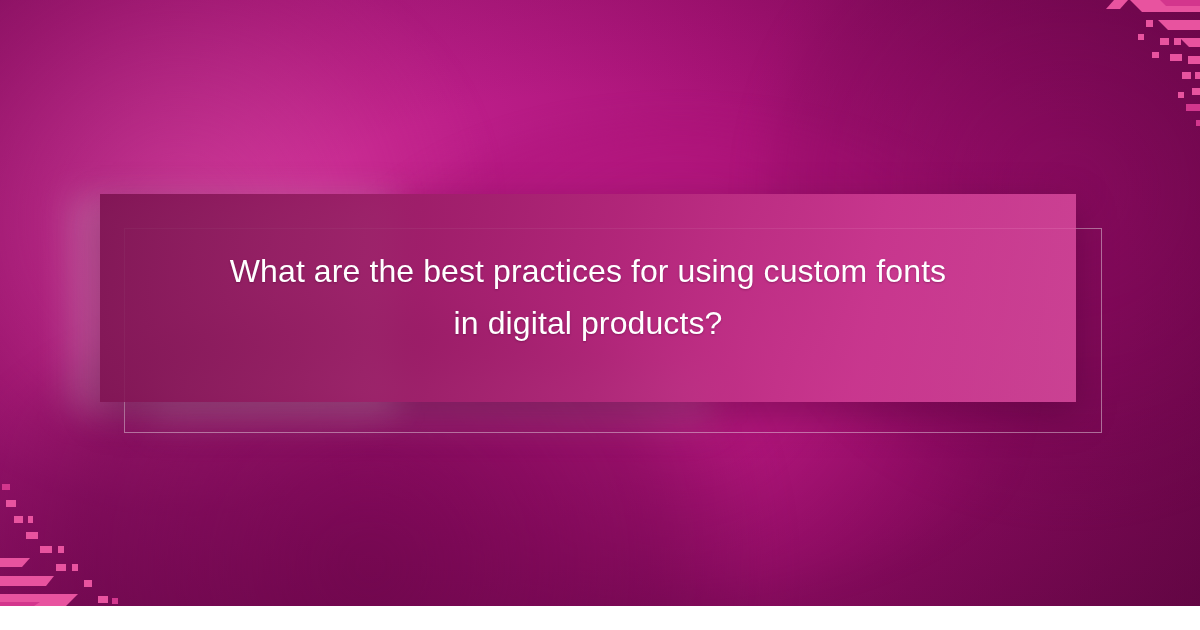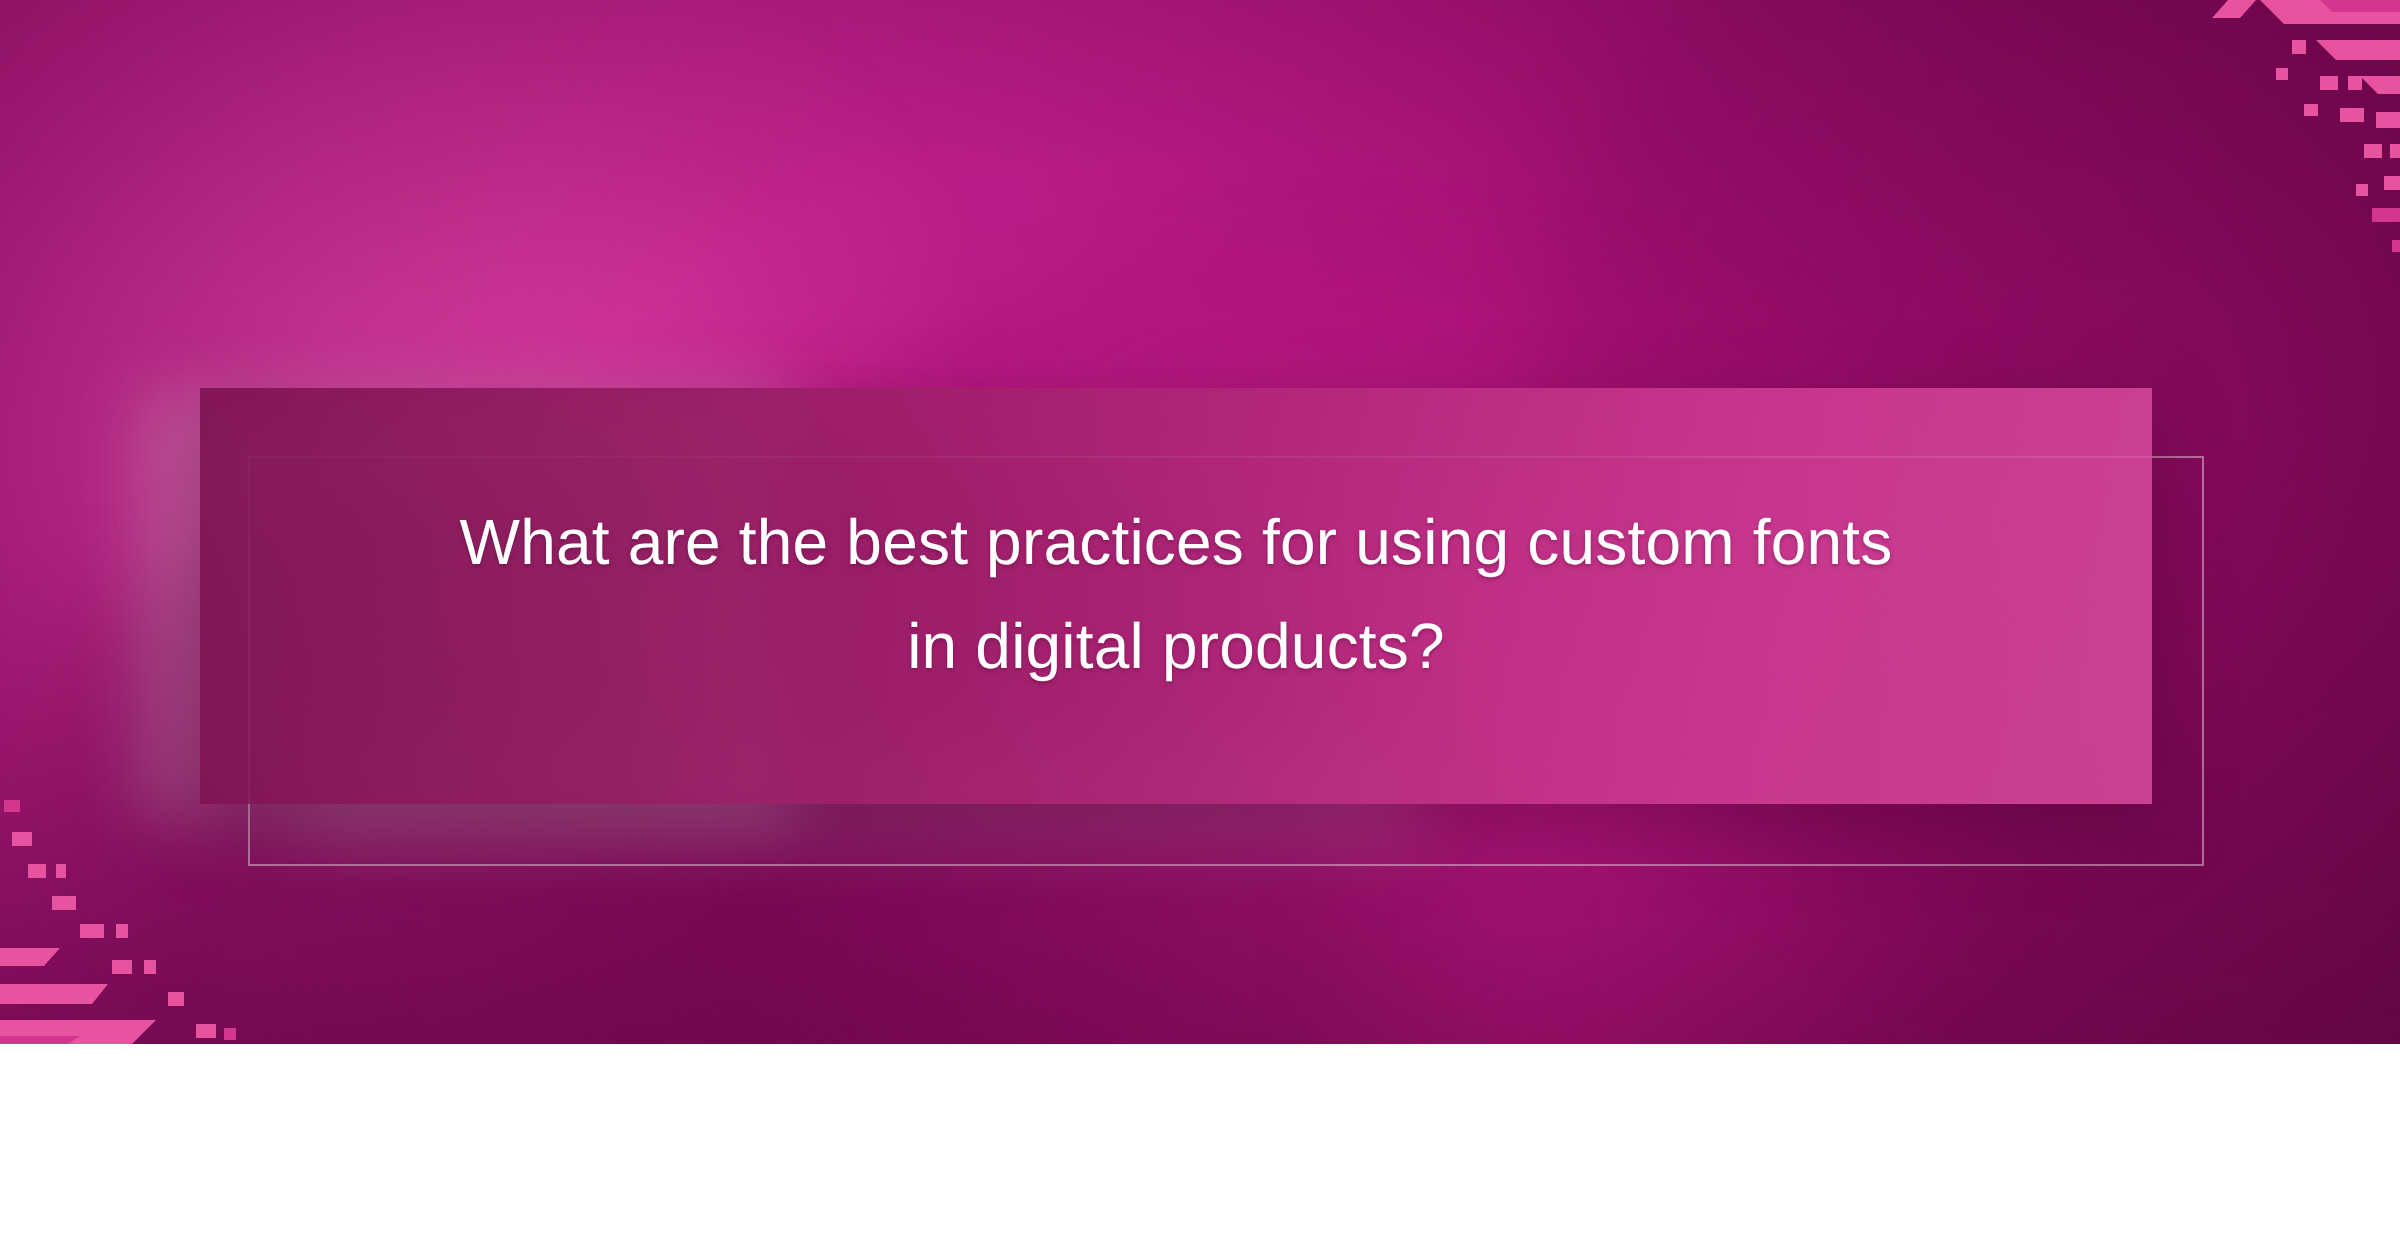--- a/index.html
+++ b/index.html
@@ -9,21 +9,21 @@
   body {
     width: 1200px;
     height: 630px;
     overflow: hidden;
     font-family: "Liberation Sans", sans-serif;
   }
 
   .canvas {
     position: relative;
     width: 1200px;
-    height: 522px;
+    height: 606px;
     overflow: hidden;
     background: #b4177f;
   }
 
   
   .bg-base {
     position: absolute;
     inset: 0;
     background:
       radial-gradient(circle at 22% 32%, #c92c96 0%, #bb1d88 22%, #a81276 48%, #8e0b62 74%, #7a0853 100%);

